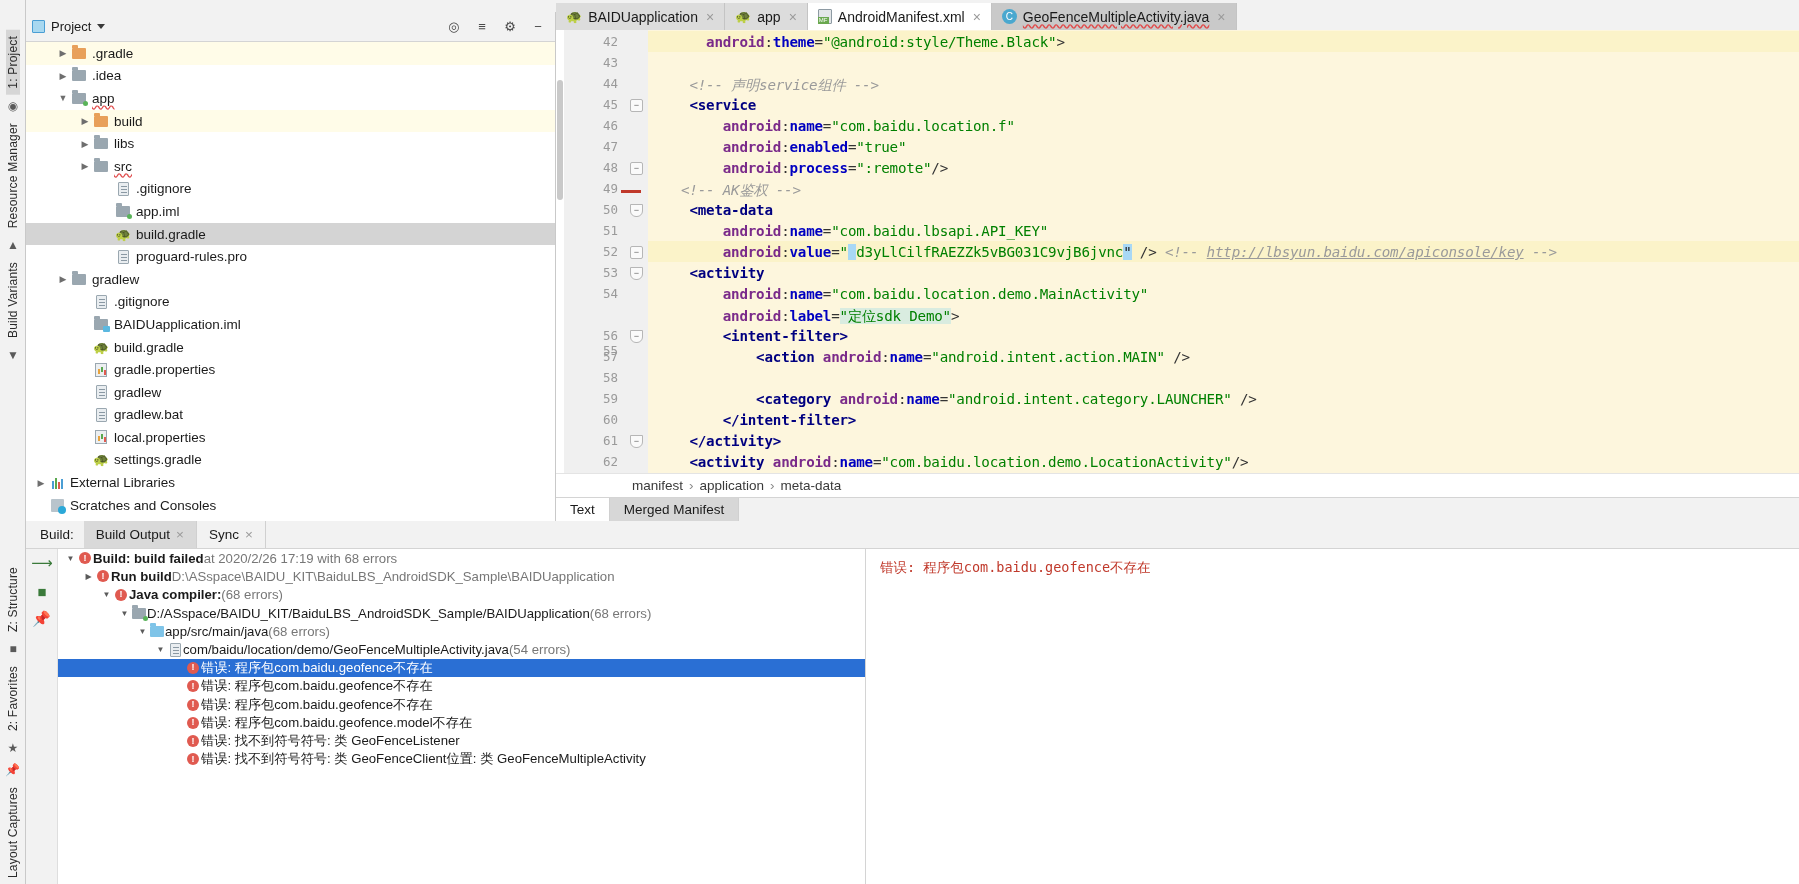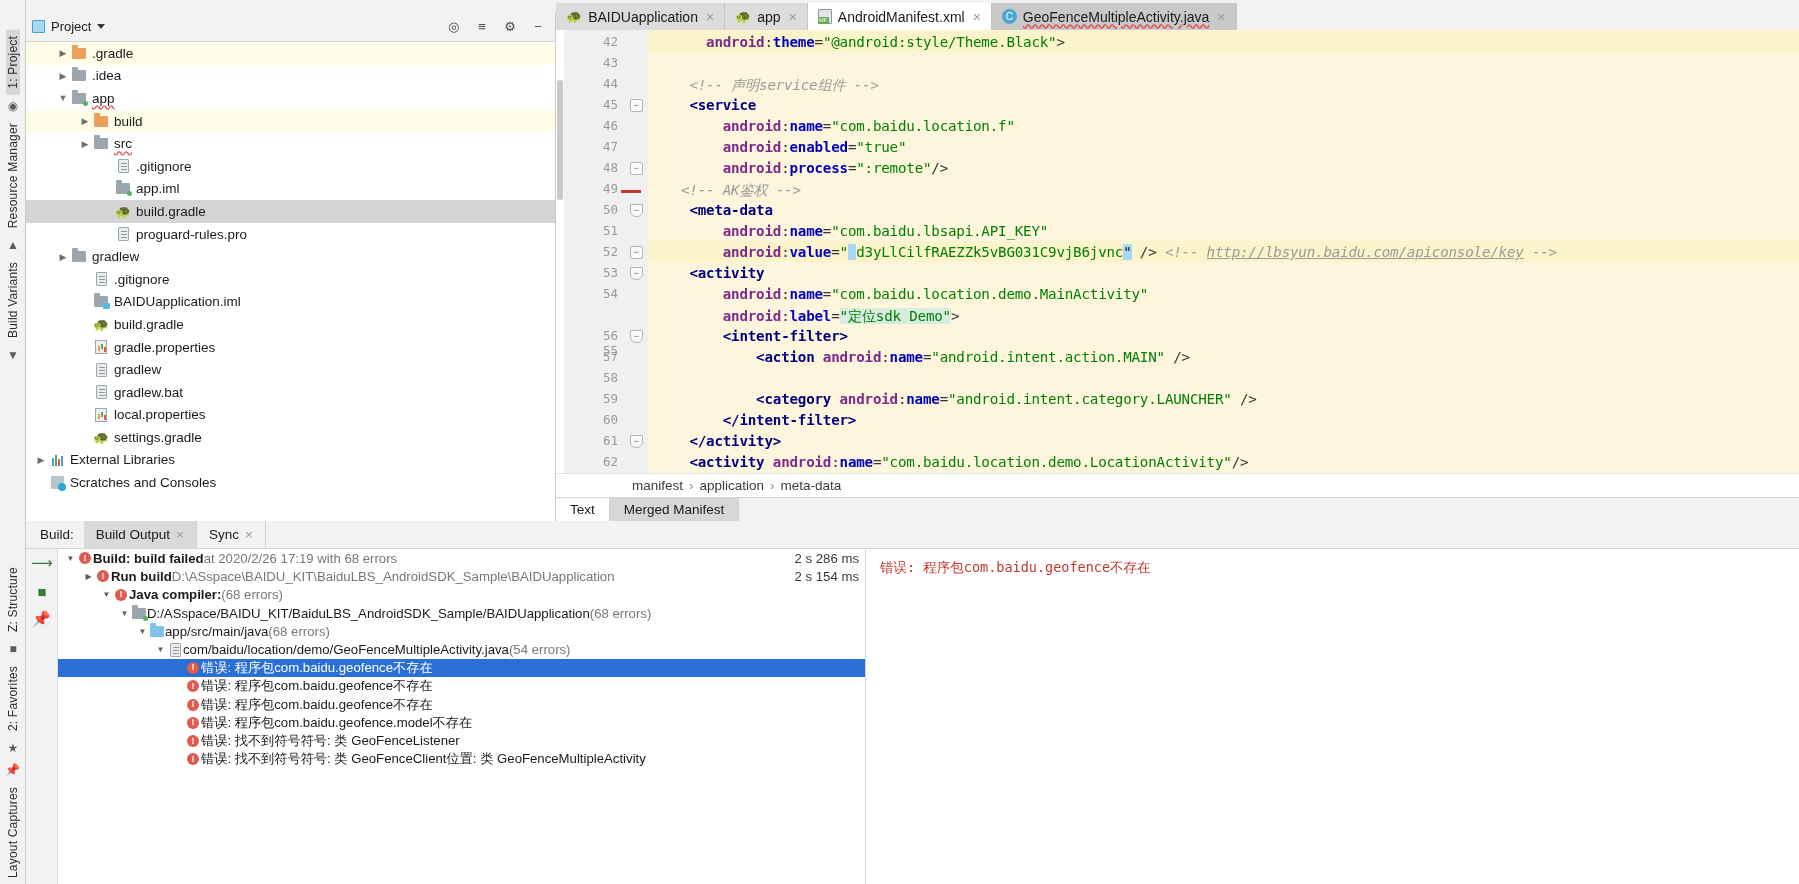--- a/index.html
+++ b/index.html
@@ -211,20 +211,28 @@
           </span>
           <span class="tlabel squig">app</span>
         </div>
         <div class="trow hl">
           <span style="flex:0 0 52px"></span>
           <span class="arrow r"></span>
           <span class="ico">
             <span class="fold orange"></span>
           </span>
           <span class="tlabel">build</span>
+        </div>
+        <div class="trow">
+          <span style="flex:0 0 52px"></span>
+          <span class="arrow r"></span>
+          <span class="ico">
+            <span class="fold"></span>
+          </span>
+          <span class="tlabel">libs</span>
         </div>
         <div class="trow">
           <span style="flex:0 0 52px"></span>
           <span class="arrow r"></span>
           <span class="ico">
             <span class="fold"></span>
           </span>
           <span class="tlabel squig">src</span>
         </div>
         <div class="trow">
@@ -597,34 +605,20 @@
               <span style="flex:0 0 114px"></span>
               <span class="barrow"></span>
               <span class="berr">
                 <span class="errdot">!</span>
               </span>
               <span class="bstrong"></span>
               <span>错误: 找不到符号符号: 类 GeoFenceClient位置: 类 GeoFenceMultipleActivity</span>
               <span class="bdim"></span>
             </div>
           </div>
-        <div class="btimes" id="build-times">
-            <div class="btime">2 s 286 ms</div>
-            <div class="btime">2 s 154 ms</div>
-            <div class="btime"></div>
-            <div class="btime"></div>
-            <div class="btime"></div>
-            <div class="btime"></div>
-            <div class="btime"></div>
-            <div class="btime"></div>
-            <div class="btime"></div>
-            <div class="btime"></div>
-            <div class="btime"></div>
-            <div class="btime"></div>
-          </div>
       </div>
       <div class="build-detail">
         <div class="detail-text">错误: 程序包com.baidu.geofence不存在</div>
       </div>
     </div>
   </div>
 
 </div>
 
 </body></html>

